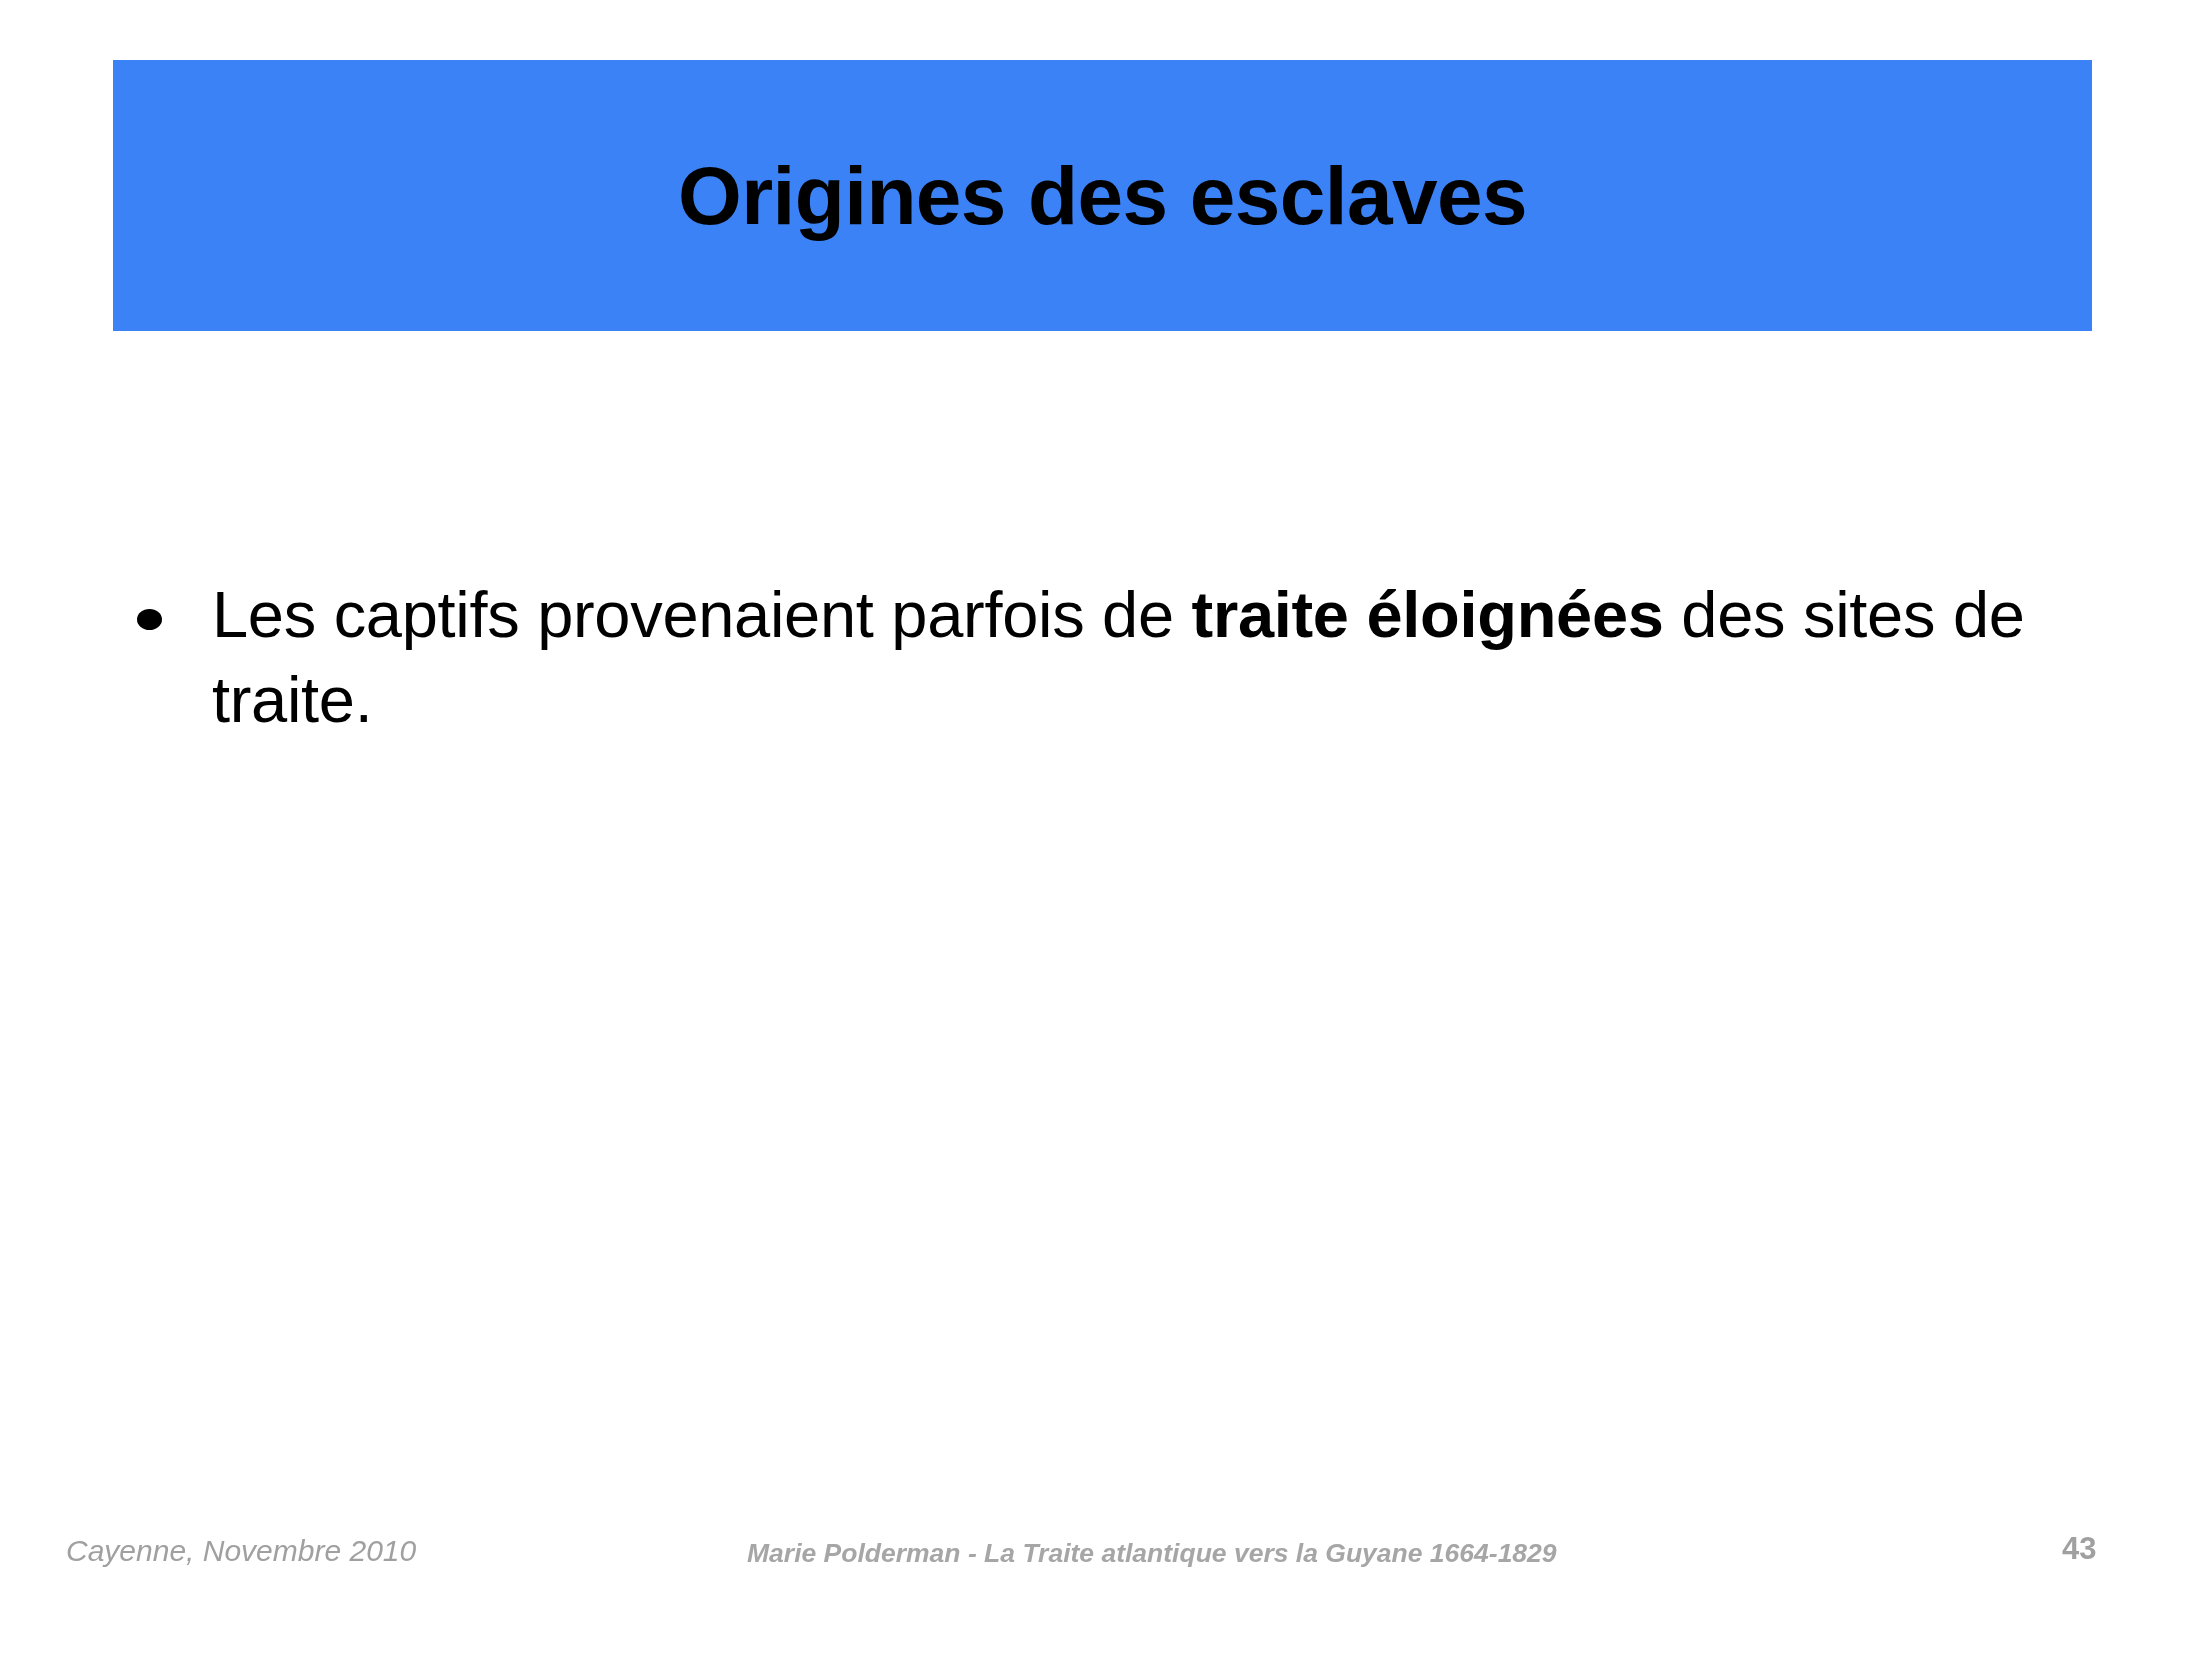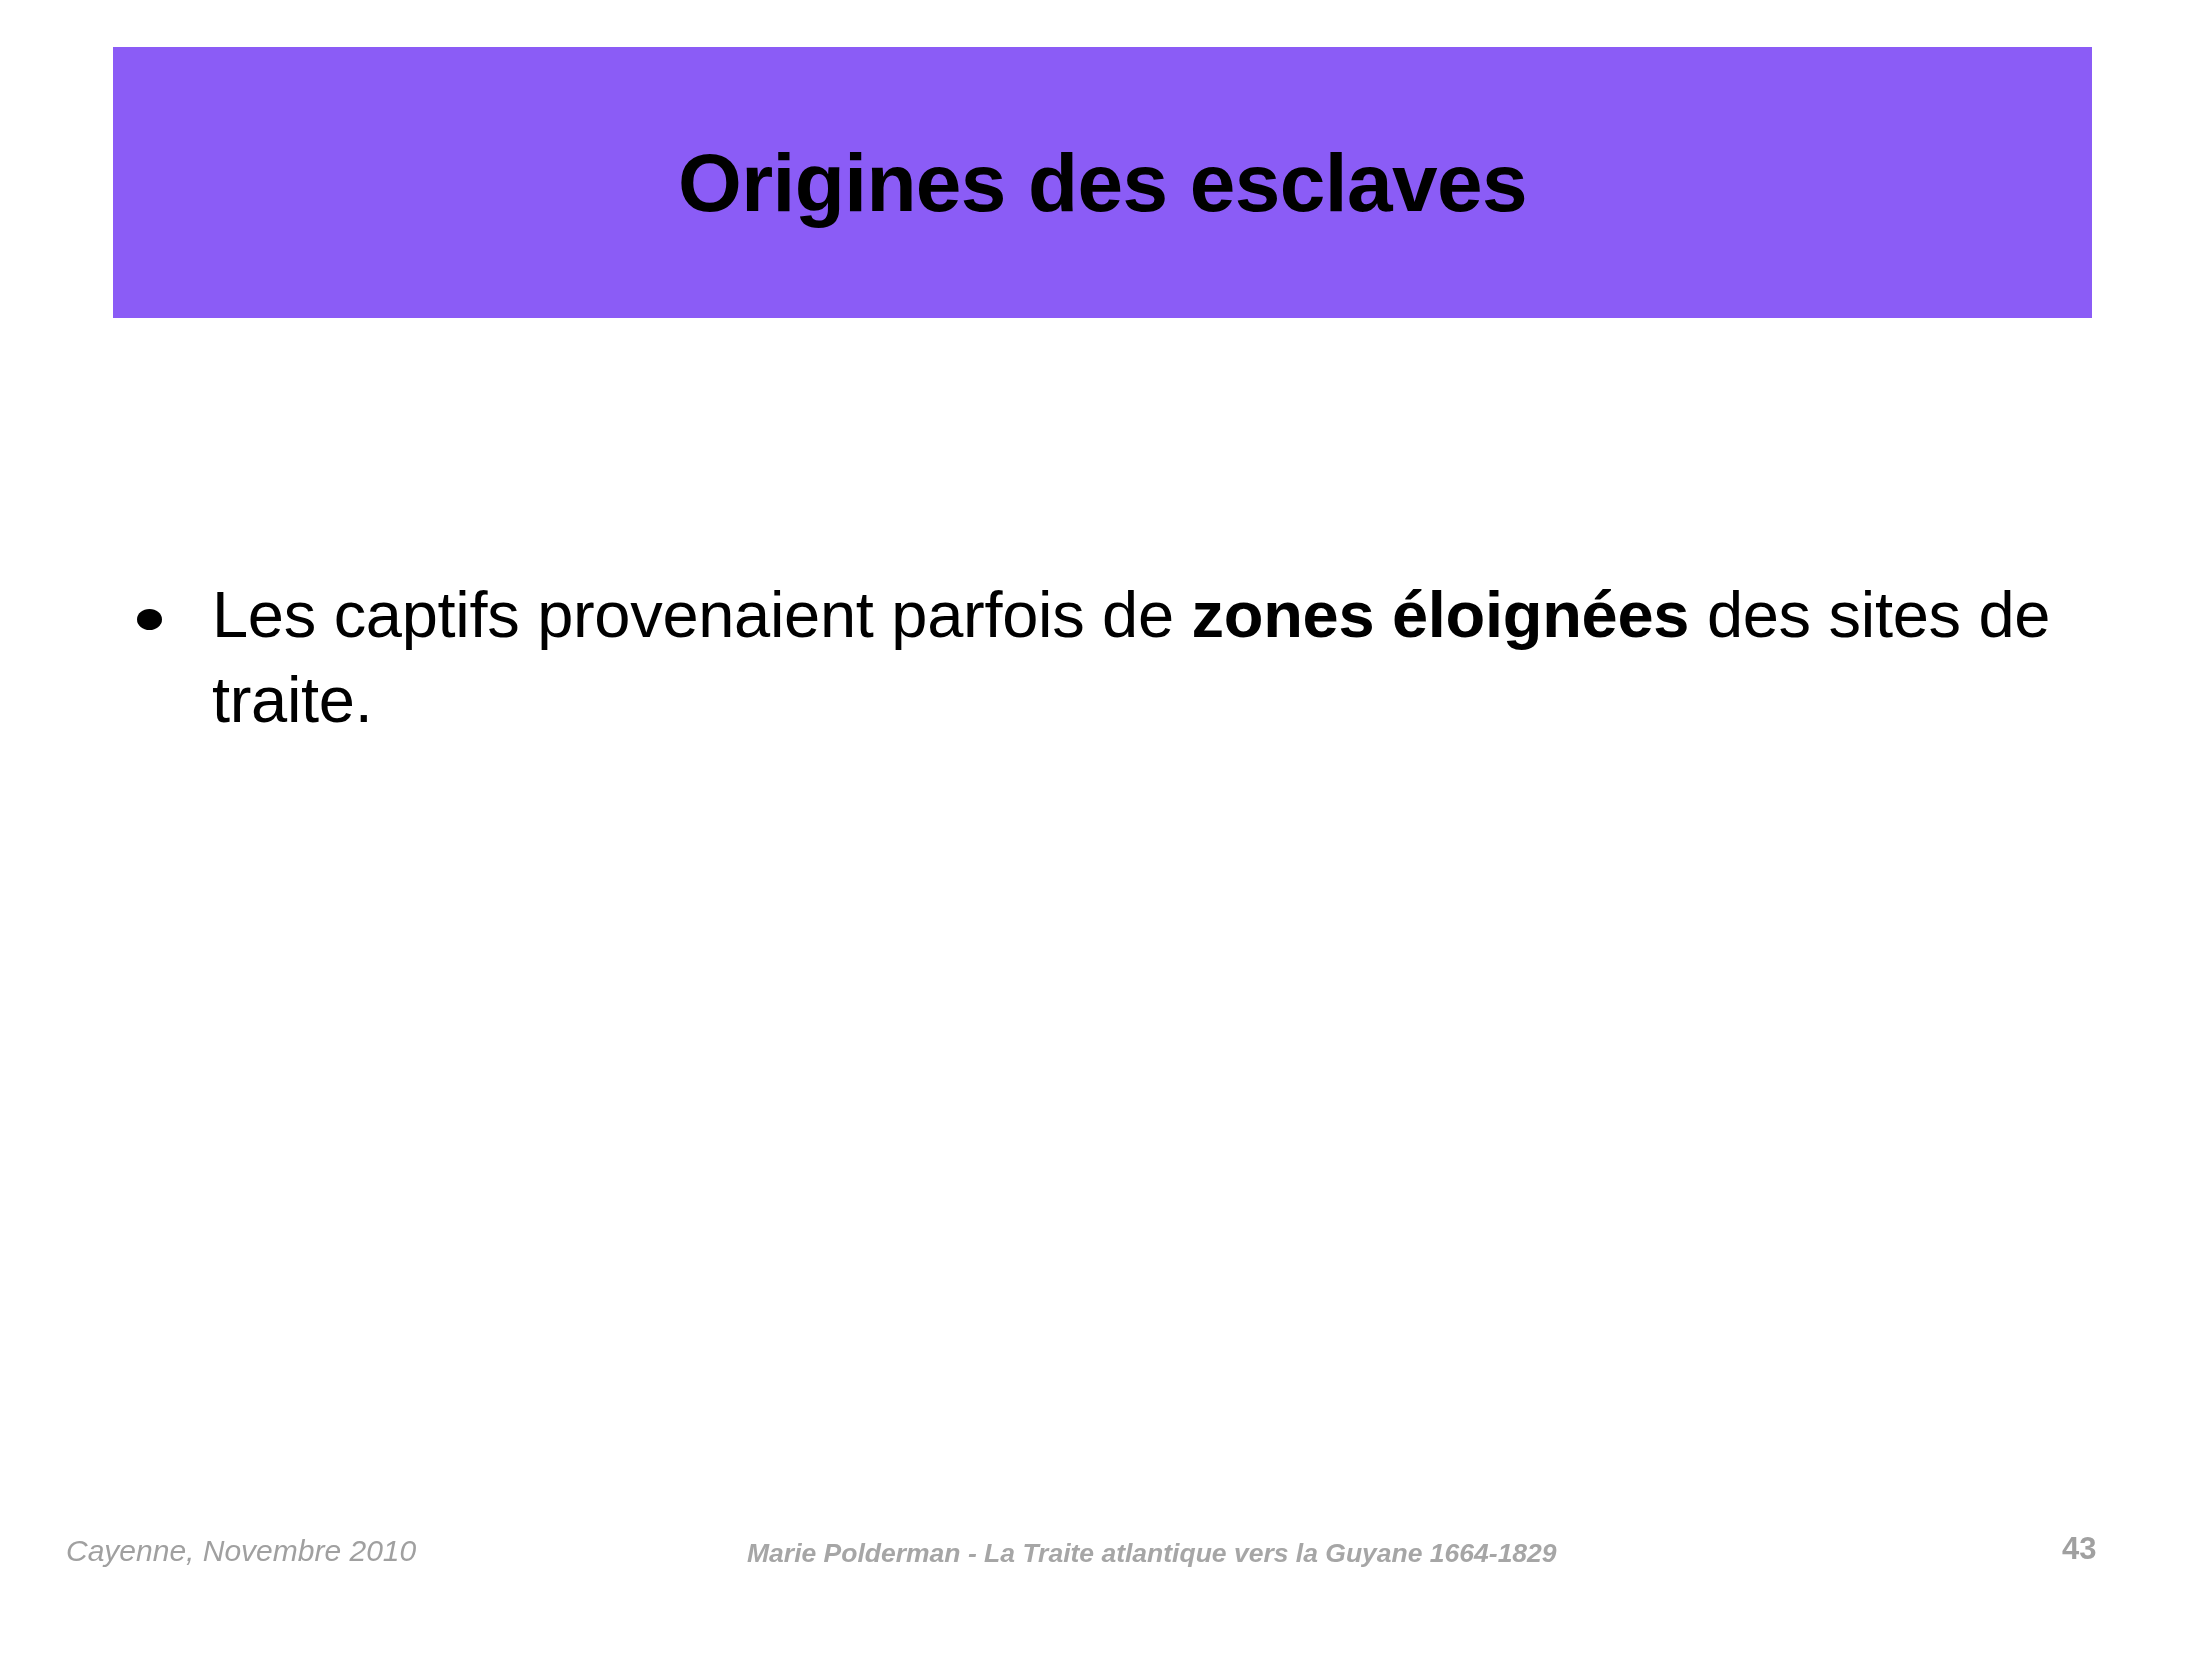--- a/index.html
+++ b/index.html
@@ -22,24 +22,24 @@
     top: 0;
     width: 2205px;
     height: 1654px;
     background: #ffffff;
   }
 
   
   .title-band {
     position: absolute;
     left: 113px;
-    top: 47px;
+    top: 60px;
     width: 1979px;
     height: 271px;
-    background: #8b5cf6;
+    background: #3b82f6;
   }
   .title-text {
     position: absolute;
     left: 0;
     right: 0;
     top: 50%;
     transform: translateY(-50%);
     text-align: center;
     font-size: 82px;
     font-weight: bold;
@@ -130,21 +130,21 @@
 
   <div class="title-band">
     <div class="title-text">Origines des esclaves</div>
   </div>
 
   <div class="body-area">
 
     <div class="bullet-row">
       <span class="bullet-dot"></span>
       <div class="bullet-text">
-        <span>Les captifs provenaient parfois de </span><b>zones éloignées</b><span> des sites de traite.</span>
+        <span>Les captifs provenaient parfois de </span><b>traite éloignées</b><span> des sites de traite.</span>
       </div>
     </div>
 
 
   </div>
 
   <div class="footer">
     <div class="footer-left">Cayenne, Novembre 2010</div>
     <div class="footer-center">Marie Polderman - La Traite atlantique vers la Guyane 1664-1829</div>
     <div class="footer-page">43</div>

